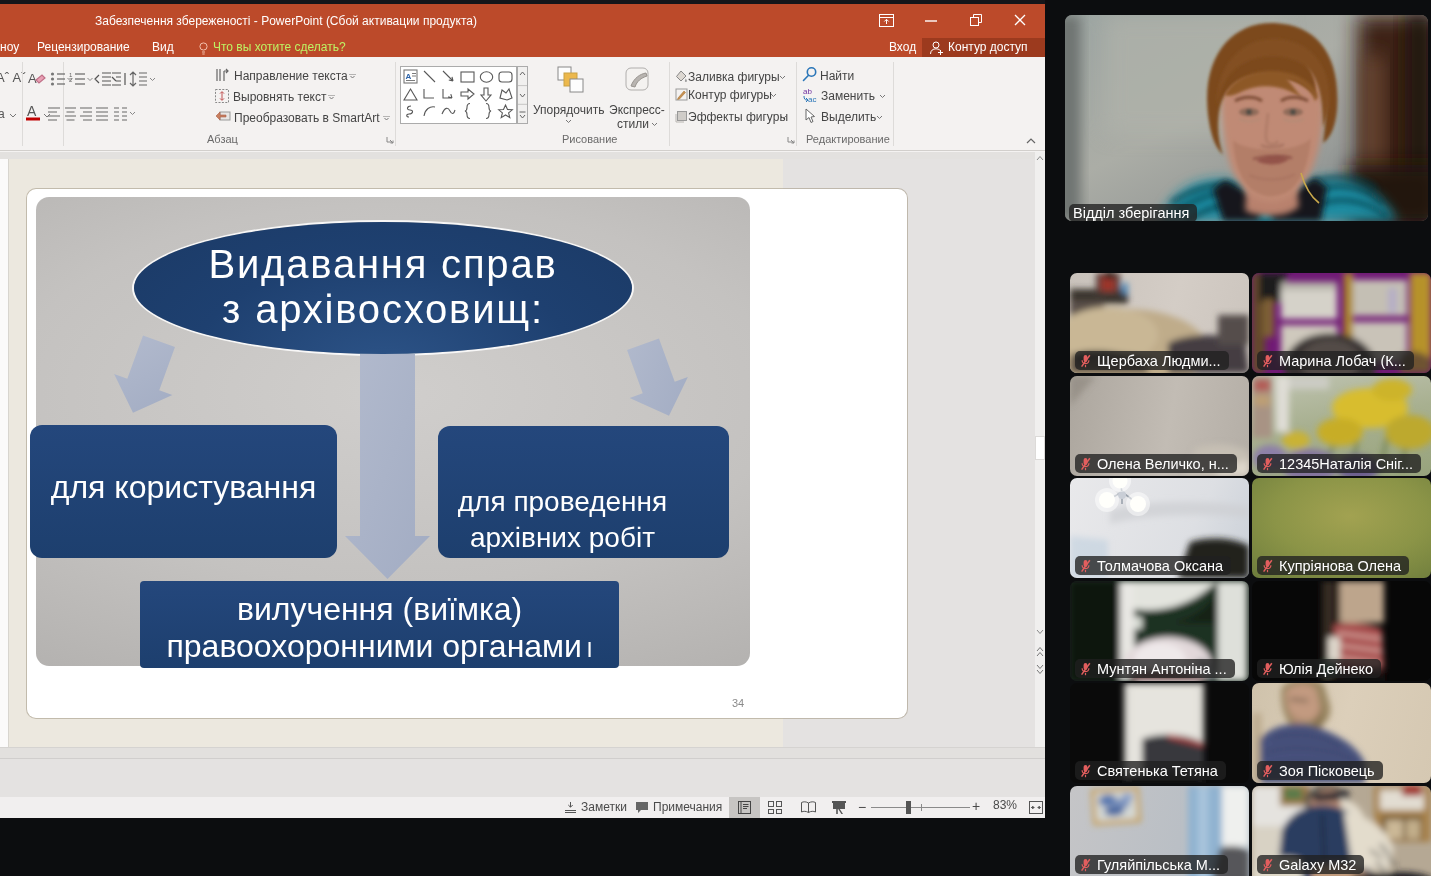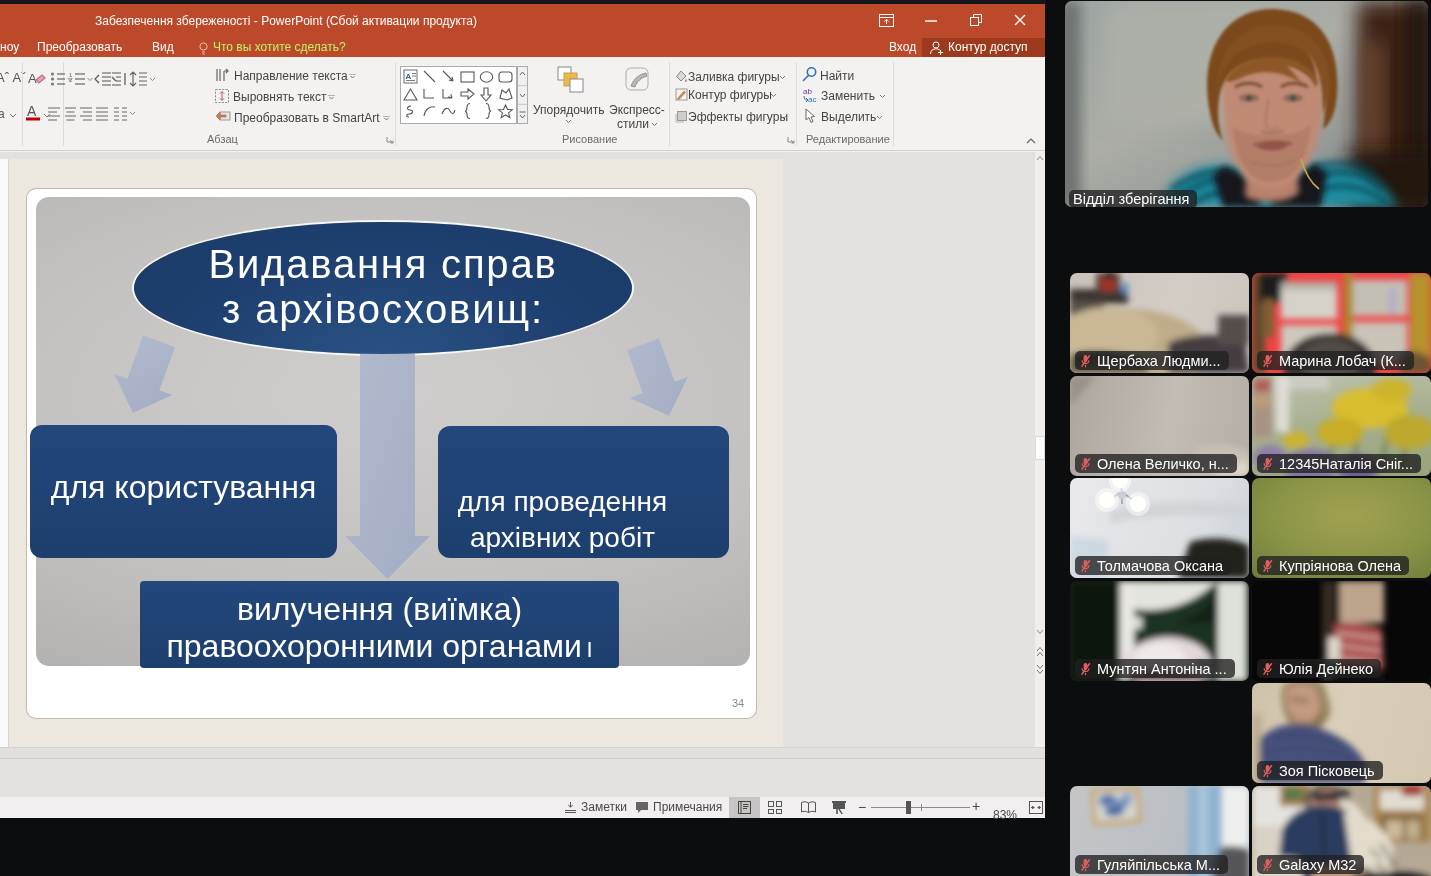--- a/index.html
+++ b/index.html
@@ -21,21 +21,21 @@
   
   #under-ribbon { position:absolute; left:0; top:152px; width:1045px; height:7px; background:#e3e1df; }
   #workspace { position:absolute; left:8px; top:159px; width:775px; height:588px; background:#ece8df; border-left:1px solid #d8d5cf; }
   #leftwhite { position:absolute; left:0; top:159px; width:8px; height:588px; background:#fbfafa; }
   #rightgray { position:absolute; left:783px; top:159px; width:252px; height:588px; background:#e4e2e1; }
   #scrollcol { position:absolute; left:1035px; top:152px; width:10px; height:595px; background:#f0efee; }
   #hscroll { position:absolute; left:0; top:747px; width:1045px; height:11px; background:#e2e0de; border-top:1px solid #d5d3d1; }
   #notespane { position:absolute; left:0; top:758px; width:1045px; height:39px; background:#e4e2e1; border-top:1px solid #d0cecd; }
   #statusbar { position:absolute; left:0; top:797px; width:1045px; height:21px; background:#f1efef; color:#4a4a4a; font-size:12px; }
   
-  #slide { position:absolute; left:27px; top:189px; width:729px; height:529px; background:#fff; border-radius:9px; box-shadow:0 0 0 1px rgba(160,150,130,.55); }
+  #slide { position:absolute; left:27px; top:189px; width:880px; height:529px; background:#fff; border-radius:9px; box-shadow:0 0 0 1px rgba(160,150,130,.55); }
   #slidegrad { position:absolute; left:9px; top:8px; width:714px; height:469px; border-radius:13px;
      background:
        radial-gradient(ellipse 120% 90% at 50% 42%, #d0cecc 0%, #c4c2c0 45%, #a8a6a4 100%);
   }
   .bluebox { position:absolute; background:linear-gradient(180deg,#24477c 0%, #1d3f6e 100%); color:#fff; text-align:center; }
   .slidetxt { color:#fff; text-align:center; line-height:1.08; }
   
   #zpanel { position:absolute; left:1045px; top:0; width:386px; height:876px; background:#0c0d0f; }
   .vid { position:absolute; border-radius:7px; overflow:hidden; }
   .vlabel { position:absolute; left:5px; bottom:3px; height:19px; background:rgba(32,32,32,.78); border-radius:5px; color:#fff; font-size:14.5px; display:flex; align-items:center; padding:0 8px 0 4px; white-space:nowrap; }
@@ -59,21 +59,21 @@
       <svg class="abs" style="left:970px;top:10px;" width="12" height="12" viewBox="0 0 12 12" stroke="#fff" fill="none">
           <rect x=".5" y="3.5" width="8" height="8"></rect>
           <path d="M3.5 3.5 V.5 H11.5 V8.5 H8.5"></path>
         </svg>
       <svg class="abs" style="left:1014px;top:10px;" width="12" height="12" viewBox="0 0 12 12" stroke="#fff" stroke-width="1.3">
           <path d="M1 1 L11 11 M11 1 L1 11"></path>
         </svg>
     </div>
     <div id="menubar">
       <span style="left:0;">ноу</span>
-      <span style="left:37px;">Преобразовать</span>
+      <span style="left:37px;">Рецензирование</span>
       <span style="left:152px;">Вид</span>
       <span style="left:213px;color:#bef264;">Что вы хотите сделать?</span>
       <svg class="abs" style="left:198px;top:4px;" width="11" height="14" viewBox="0 0 11 14" stroke="#f3c0ac" fill="none">
           <circle cx="5.5" cy="4.5" r="3.6"></circle>
           <path d="M4 10 h3 M4.3 12 h2.4"></path>
         </svg>
       <span style="left:889px;">Вход</span>
       <span style="left:922px;width:123px;height:19px;top:0;background:#9c3a1e;"></span>
       <span style="left:948px;">Контур доступ</span>
       <svg class="abs" style="left:929px;top:3px;" width="15" height="14" viewBox="0 0 15 14" stroke="#fff" fill="none">
@@ -398,39 +398,39 @@
           <path d="M7.5 2 C5 .5 2.5 .5 .5 1.5 V11 C2.5 10 5 10 7.5 11.5 C10 10 12.5 10 14.5 11 V1.5 C12.5 .5 10 .5 7.5 2 Z M7.5 2 V11.5"></path>
         </svg>
       <svg class="abs" style="left:832px;top:4px;" width="14" height="13" viewBox="0 0 14 13" fill="#555">
           <path d="M0 0 h14 v2 h-1 v6 h-5.2 l3.2 5 h-1.6 l-3.2 -5 h-.4 v5 h-1.6 v-5 H1 V2 H0 Z"></path>
         </svg>
       <span class="abs" style="left:858px;top:2px;font-size:14px;">−</span>
       <div class="abs" style="left:871px;top:10px;width:99px;height:1px;background:#8a8a8a;"></div>
       <div class="abs" style="left:906px;top:4px;width:5px;height:13px;background:#555;"></div>
       <div class="abs" style="left:921px;top:7px;width:1px;height:7px;background:#8a8a8a;"></div>
       <span class="abs" style="left:972px;top:1px;font-size:14px;">+</span>
-      <span class="abs" style="left:993px;top:11px;">83%</span>
+      <span class="abs" style="left:993px;top:1px;">83%</span>
       <svg class="abs" style="left:1029px;top:4px;" width="14" height="13" viewBox="0 0 14 13" stroke="#555" fill="none">
           <rect x=".5" y=".5" width="13" height="12"></rect>
           <path d="M2.5 6.5 h3 M4 5 v3 M4 6.5 l-1.5 0"></path>
           <path d="M11.5 6.5 h-3 M10 5 v3"></path>
           <path d="M2.5 6.5 L4 5 M2.5 6.5 L4 8 M11.5 6.5 L10 5 M11.5 6.5 L10 8" stroke-width=".8"></path>
         </svg>
     </div>
   </div>
   <div id="zpanel">
     <svg width="0" height="0" style="position:absolute;">
         <defs>
       <filter id="c3" x="-40%" y="-40%" width="180%" height="180%">
             <feGaussianBlur stdDeviation="3"></feGaussianBlur>
           </filter>
     </defs>
       </svg>
 
-    <div class="vid" id="bigvid" style="left:20px;top:1px;width:363px;height:206px;">
+    <div class="vid" id="bigvid" style="left:20px;top:15px;width:363px;height:206px;">
       <svg width="363" height="206" viewBox="0 0 363 206">
         <defs>
           <filter id="b6" x="-30%" y="-30%" width="160%" height="160%">
               <feGaussianBlur stdDeviation="6"></feGaussianBlur>
             </filter>
           <filter id="b3" x="-30%" y="-30%" width="160%" height="160%">
               <feGaussianBlur stdDeviation="3"></feGaussianBlur>
             </filter>
           <filter id="b2" x="-30%" y="-30%" width="160%" height="160%">
               <feGaussianBlur stdDeviation="1.6"></feGaussianBlur>
@@ -511,21 +511,21 @@
 <rect x="148" y="42" width="31" height="30" fill="#544d4b"></rect>
 </g>
         </svg><div class="vlabel"><svg width="13" height="14" viewBox="0 0 13 14">
             <g fill="#e25e5e">
               <rect x="4.6" y="1" width="3.8" height="7" rx="1.9"></rect>
               <path d="M2.5 6.2 c0 5.4 8 5.4 8 0 h-1.2 c0 3.8 -5.6 3.8 -5.6 0 Z"></path>
               <rect x="5.9" y="11" width="1.2" height="2.2"></rect>
             </g>
             <path d="M10.8 1.2 L2.6 12.6" stroke="#e25e5e" stroke-width="1.5"></path>
           </svg>Щербаха Людми...</div></div>
-    <div class="vid" style="left:207px;top:273px;width:179px;height:100px;background:#ef4444;"><svg width="179" height="100" viewBox="0 0 179 100">
+    <div class="vid" style="left:207px;top:273px;width:179px;height:100px;background:#701a75;"><svg width="179" height="100" viewBox="0 0 179 100">
           <g filter="url(#c3)">
 <rect x="0" y="0" width="13" height="100" fill="#64482c"></rect>
 <rect x="7" y="0" width="28" height="30" fill="#1f1e1b"></rect>
 <rect x="11" y="26" width="11" height="38" fill="#7e6136"></rect>
 <rect x="29" y="9" width="56" height="37" fill="#d5d2c9"></rect>
 <rect x="29" y="9" width="56" height="8" fill="#b5b2a9"></rect>
 <rect x="29" y="52" width="56" height="38" fill="#cfc9bd"></rect>
 <rect x="92" y="0" width="9" height="100" fill="#ab8826"></rect>
 <rect x="101" y="7" width="54" height="36" fill="#c4bfb4"></rect>
 <rect x="101" y="49" width="54" height="40" fill="#c9c3b8"></rect>
@@ -651,20 +651,36 @@
 <rect x="80" y="92" width="53" height="8" fill="#13110f"></rect>
 </g>
         </svg><div class="vlabel"><svg width="13" height="14" viewBox="0 0 13 14">
             <g fill="#e25e5e">
               <rect x="4.6" y="1" width="3.8" height="7" rx="1.9"></rect>
               <path d="M2.5 6.2 c0 5.4 8 5.4 8 0 h-1.2 c0 3.8 -5.6 3.8 -5.6 0 Z"></path>
               <rect x="5.9" y="11" width="1.2" height="2.2"></rect>
             </g>
             <path d="M10.8 1.2 L2.6 12.6" stroke="#e25e5e" stroke-width="1.5"></path>
           </svg>Юлія Дейнеко</div></div>
+    <div class="vid" style="left:25px;top:683px;width:179px;height:100px;background:#0a0a0a;"><svg width="179" height="100" viewBox="0 0 179 100">
+          <g filter="url(#c3)">
+<rect x="54" y="0" width="80" height="100" fill="#dbd9d3"></rect>
+<rect x="60" y="3" width="68" height="97" fill="#e6e4de"></rect>
+<path d="M72 56 C92 49 116 51 134 60 L134 100 L72 100 Z" fill="#38383c"></path>
+<path d="M98 53 L134 62" stroke="#b04040" stroke-width="4"></path>
+<path d="M54 92 C80 84 110 86 134 94 L134 100 L54 100 Z" fill="#161619"></path>
+</g>
+        </svg><div class="vlabel"><svg width="13" height="14" viewBox="0 0 13 14">
+            <g fill="#e25e5e">
+              <rect x="4.6" y="1" width="3.8" height="7" rx="1.9"></rect>
+              <path d="M2.5 6.2 c0 5.4 8 5.4 8 0 h-1.2 c0 3.8 -5.6 3.8 -5.6 0 Z"></path>
+              <rect x="5.9" y="11" width="1.2" height="2.2"></rect>
+            </g>
+            <path d="M10.8 1.2 L2.6 12.6" stroke="#e25e5e" stroke-width="1.5"></path>
+          </svg>Святенька Тетяна</div></div>
     <div class="vid" style="left:207px;top:683px;width:179px;height:100px;background:linear-gradient(105deg,#cfc2ab,#dccfba 50%,#d5c8b2);"><svg width="179" height="100" viewBox="0 0 179 100">
           <g filter="url(#c3)">
 <rect x="0" y="30" width="10" height="70" fill="#bfae92"></rect>
 <path d="M30 4 C40 -6 62 -8 72 2 L78 22 C80 34 74 42 64 44 L38 42 C30 32 28 14 30 4 Z" fill="#9a8662"></path>
 <path d="M64 14 C70 22 72 34 70 44 L62 48 L58 30 Z" fill="#8a7652"></path>
 <path d="M34 8 C42 0 56 -2 64 6 L68 24 C68 32 62 38 54 38 L40 34 C36 28 33 16 34 8 Z" fill="#c29a80"></path>
 <path d="M38 16 L56 18" stroke="#6a5a46" stroke-width="2.5"></path>
 <path d="M40 30 C48 40 58 44 64 44 L60 52 L44 48 Z" fill="#b08a70"></path>
 <path d="M8 100 L8 56 C20 42 46 37 64 44 C88 52 106 64 113 80 L113 100 Z" fill="#46517d"></path>
 <path d="M20 56 C40 48 70 52 90 64" stroke="#394468" stroke-width="3" fill="none" opacity=".8"></path>

